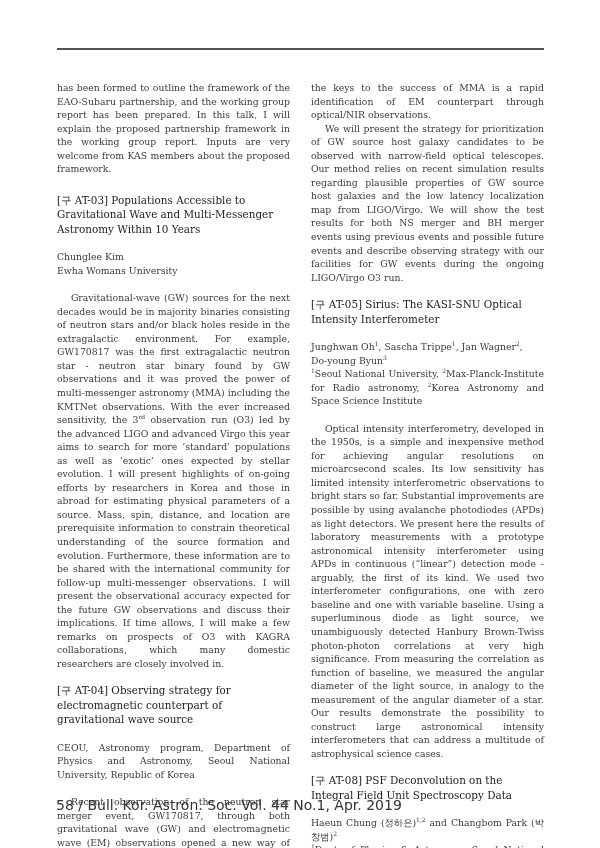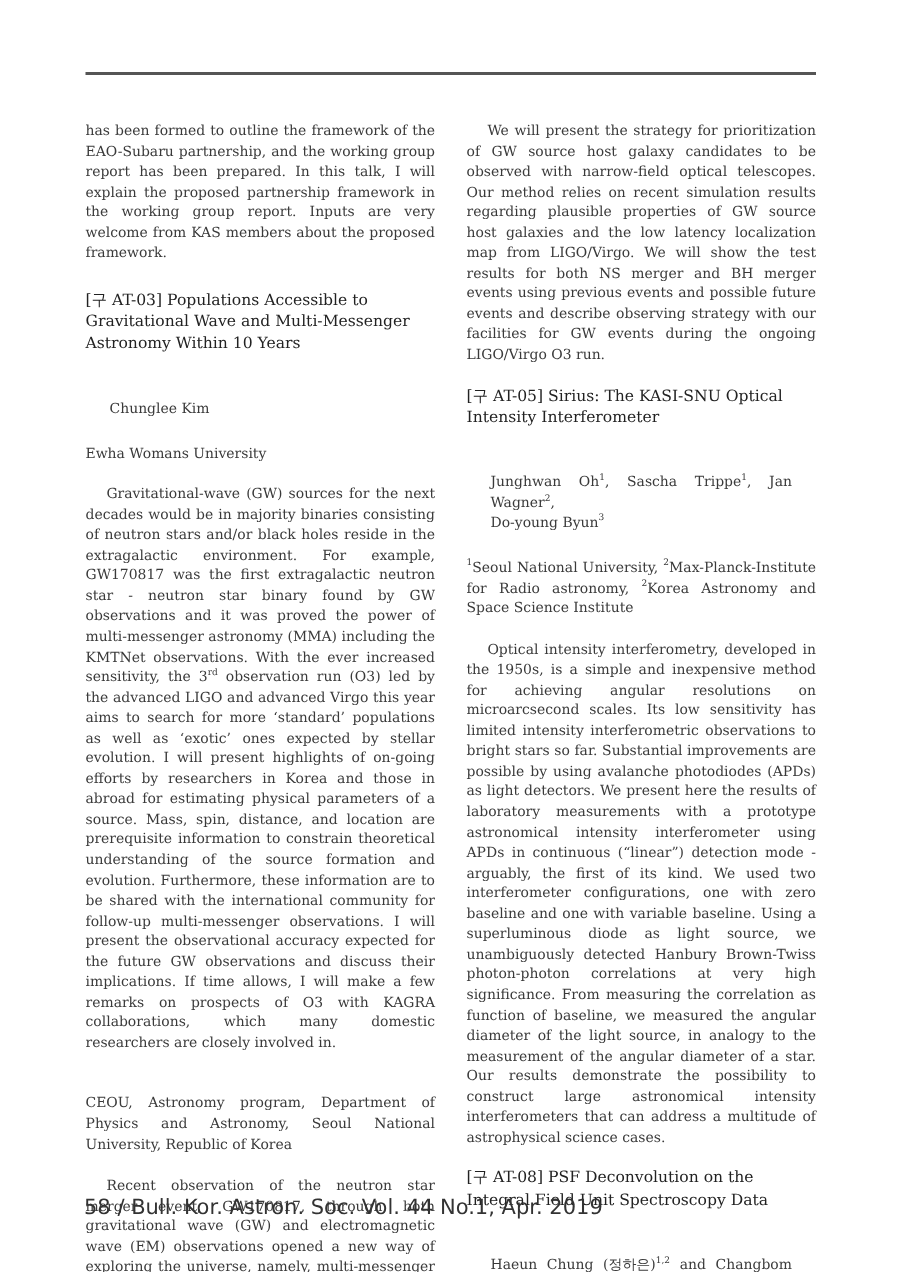--- a/index.html
+++ b/index.html
@@ -7,21 +7,21 @@
          font-family: "DejaVu Serif", serif; color: #3a3a3a; }
   .page-header { position: absolute; left: 57px; top: 44px; width: 487px; }
   .page-header .title { font-family: "DejaVu Sans", sans-serif; font-size: 12.5px; color: #222; line-height: 16px; }
   .page-header .rule { margin-top: 4px; height: 2px; background: #555; }
   .col { position: absolute; top: 81px; width: 233px; font-size: 9.3px; line-height: 13.55px; }
   .col.left { left: 57px; }
   .col.right { left: 311px; }
   p { margin: 0; text-align: justify; }
   p.indent { text-indent: 1.5em; }
   .section-title { font-weight: normal; font-size: 10.4px; line-height: 14.4px; color: #222; margin: 0; }
-  .authors { margin: 16px; }
+  .authors { margin: 0; }
   .affil { margin: 0; }
   .gap-s { height: 13px; }
   .gap-m { height: 14px; }
   .gap-l { height: 17px; }
   sup { font-size: 6px; line-height: 0; }
   .footer { position: absolute; left: 56px; top: 797px; font-family: "DejaVu Sans", sans-serif;
             font-size: 14px; color: #333; }
 </style>
 </head>
 <body>
@@ -38,28 +38,30 @@
     <h3 class="section-title">[구 AT-03] Populations Accessible to Gravitational Wave and Multi-Messenger Astronomy Within 10 Years</h3>
     <div class="gap-m"></div>
     <p class="authors">Chunglee Kim</p>
     <p class="affil">Ewha Womans University</p>
     <div class="gap-m"></div>
     <p class="indent"><span>Gravitational-wave (GW) sources for the next decades would be in majority binaries consisting of neutron stars and/or black holes reside in the extragalactic environment. For example, GW170817 was the first extragalactic neutron star - neutron star binary found by GW observations and it was proved the power of multi-messenger astronomy (MMA) including the KMTNet observations. With the ever increased sensitivity, the 3</span><sup>rd</sup><span> observation run (O3) led by the advanced LIGO and advanced Virgo this year aims to search for more ‘standard’ populations as well as ‘exotic’ ones expected by stellar evolution. I will present highlights of on-going efforts by researchers in Korea and those in abroad for estimating physical parameters of a source. Mass, spin, distance, and location are prerequisite information to constrain theoretical understanding of the source formation and evolution. Furthermore, these information are to be shared with the international community for follow-up multi-messenger observations. I will present the observational accuracy expected for the future GW observations and discuss their implications. If time allows, I will make a few remarks on prospects of O3 with KAGRA collaborations, which many domestic researchers are closely involved in.</span></p>
   </div>
   <div class="gap-s"></div>
 
   <div>
+    <h3 class="section-title">[구 AT-04] Observing strategy for electromagnetic counterpart of gravitational wave source</h3>
     <div class="gap-m"></div>
     <p class="affil">CEOU, Astronomy program, Department of Physics and Astronomy, Seoul National University, Republic of Korea</p>
     <div class="gap-m"></div>
     <p class="indent">Recent observation of the neutron star merger event, GW170817, through both gravitational wave (GW) and electromagnetic wave (EM) observations opened a new way of exploring the universe, namely, multi-messenger astronomy (MMA). One of</p>
   </div>
 </div>
 
 <div class="col right">
+  <p>the keys to the success of MMA is a rapid identification of EM counterpart through optical/NIR observations.</p>
   <p class="indent">We will present the strategy for prioritization of GW source host galaxy candidates to be observed with narrow-field optical telescopes. Our method relies on recent simulation results regarding plausible properties of GW source host galaxies and the low latency localization map from LIGO/Virgo. We will show the test results for both NS merger and BH merger events using previous events and possible future events and describe observing strategy with our facilities for GW events during the ongoing LIGO/Virgo O3 run.</p>
   <div class="gap-s"></div>
 
   <div>
     <h3 class="section-title">[구 AT-05] Sirius: The KASI-SNU Optical Intensity Interferometer</h3>
     <div class="gap-m"></div>
     <p class="authors">
       <span>Junghwan Oh</span><sup>1</sup><span>, </span><span>Sascha Trippe</span><sup>1</sup><span>, </span><span>Jan Wagner</span><sup>2</sup><span>, </span><br><span>Do-young Byun</span><sup>3</sup>
     </p>
     <p class="affil"><sup>1</sup><span>Seoul National University, </span><sup>2</sup><span>Max-Planck-Institute for Radio astronomy, </span><sup>2</sup><span>Korea Astronomy and Space Science Institute</span></p>

